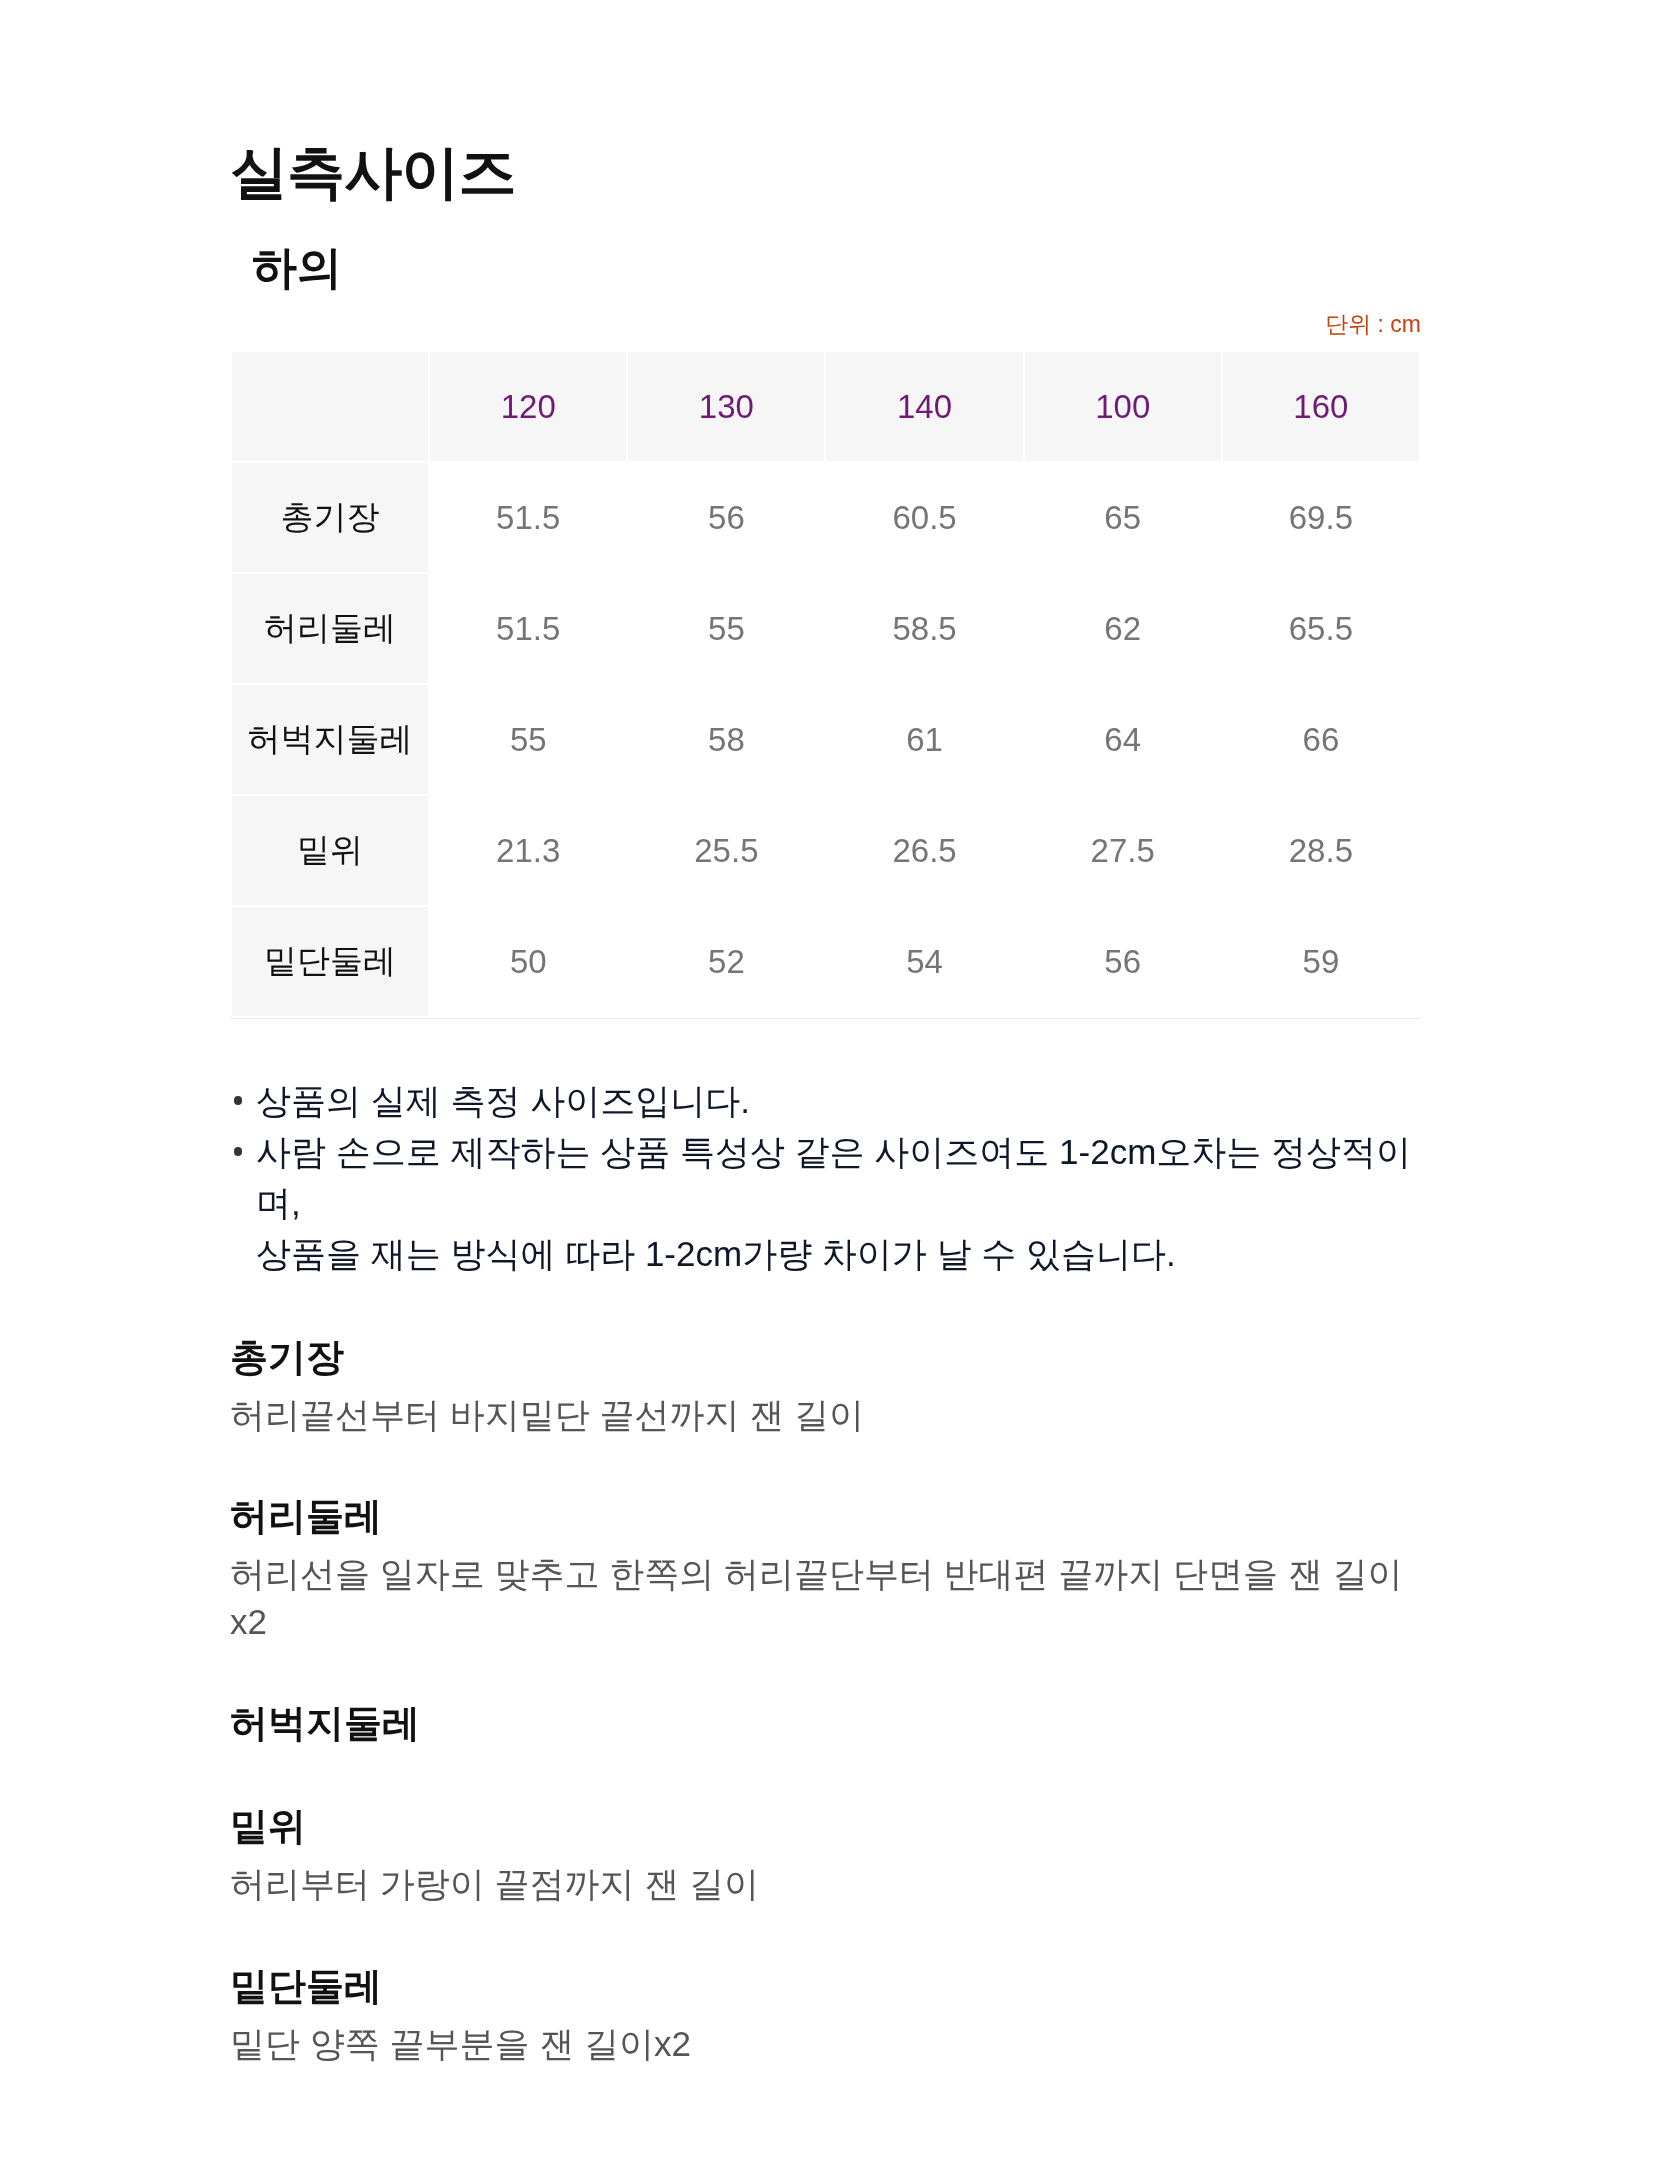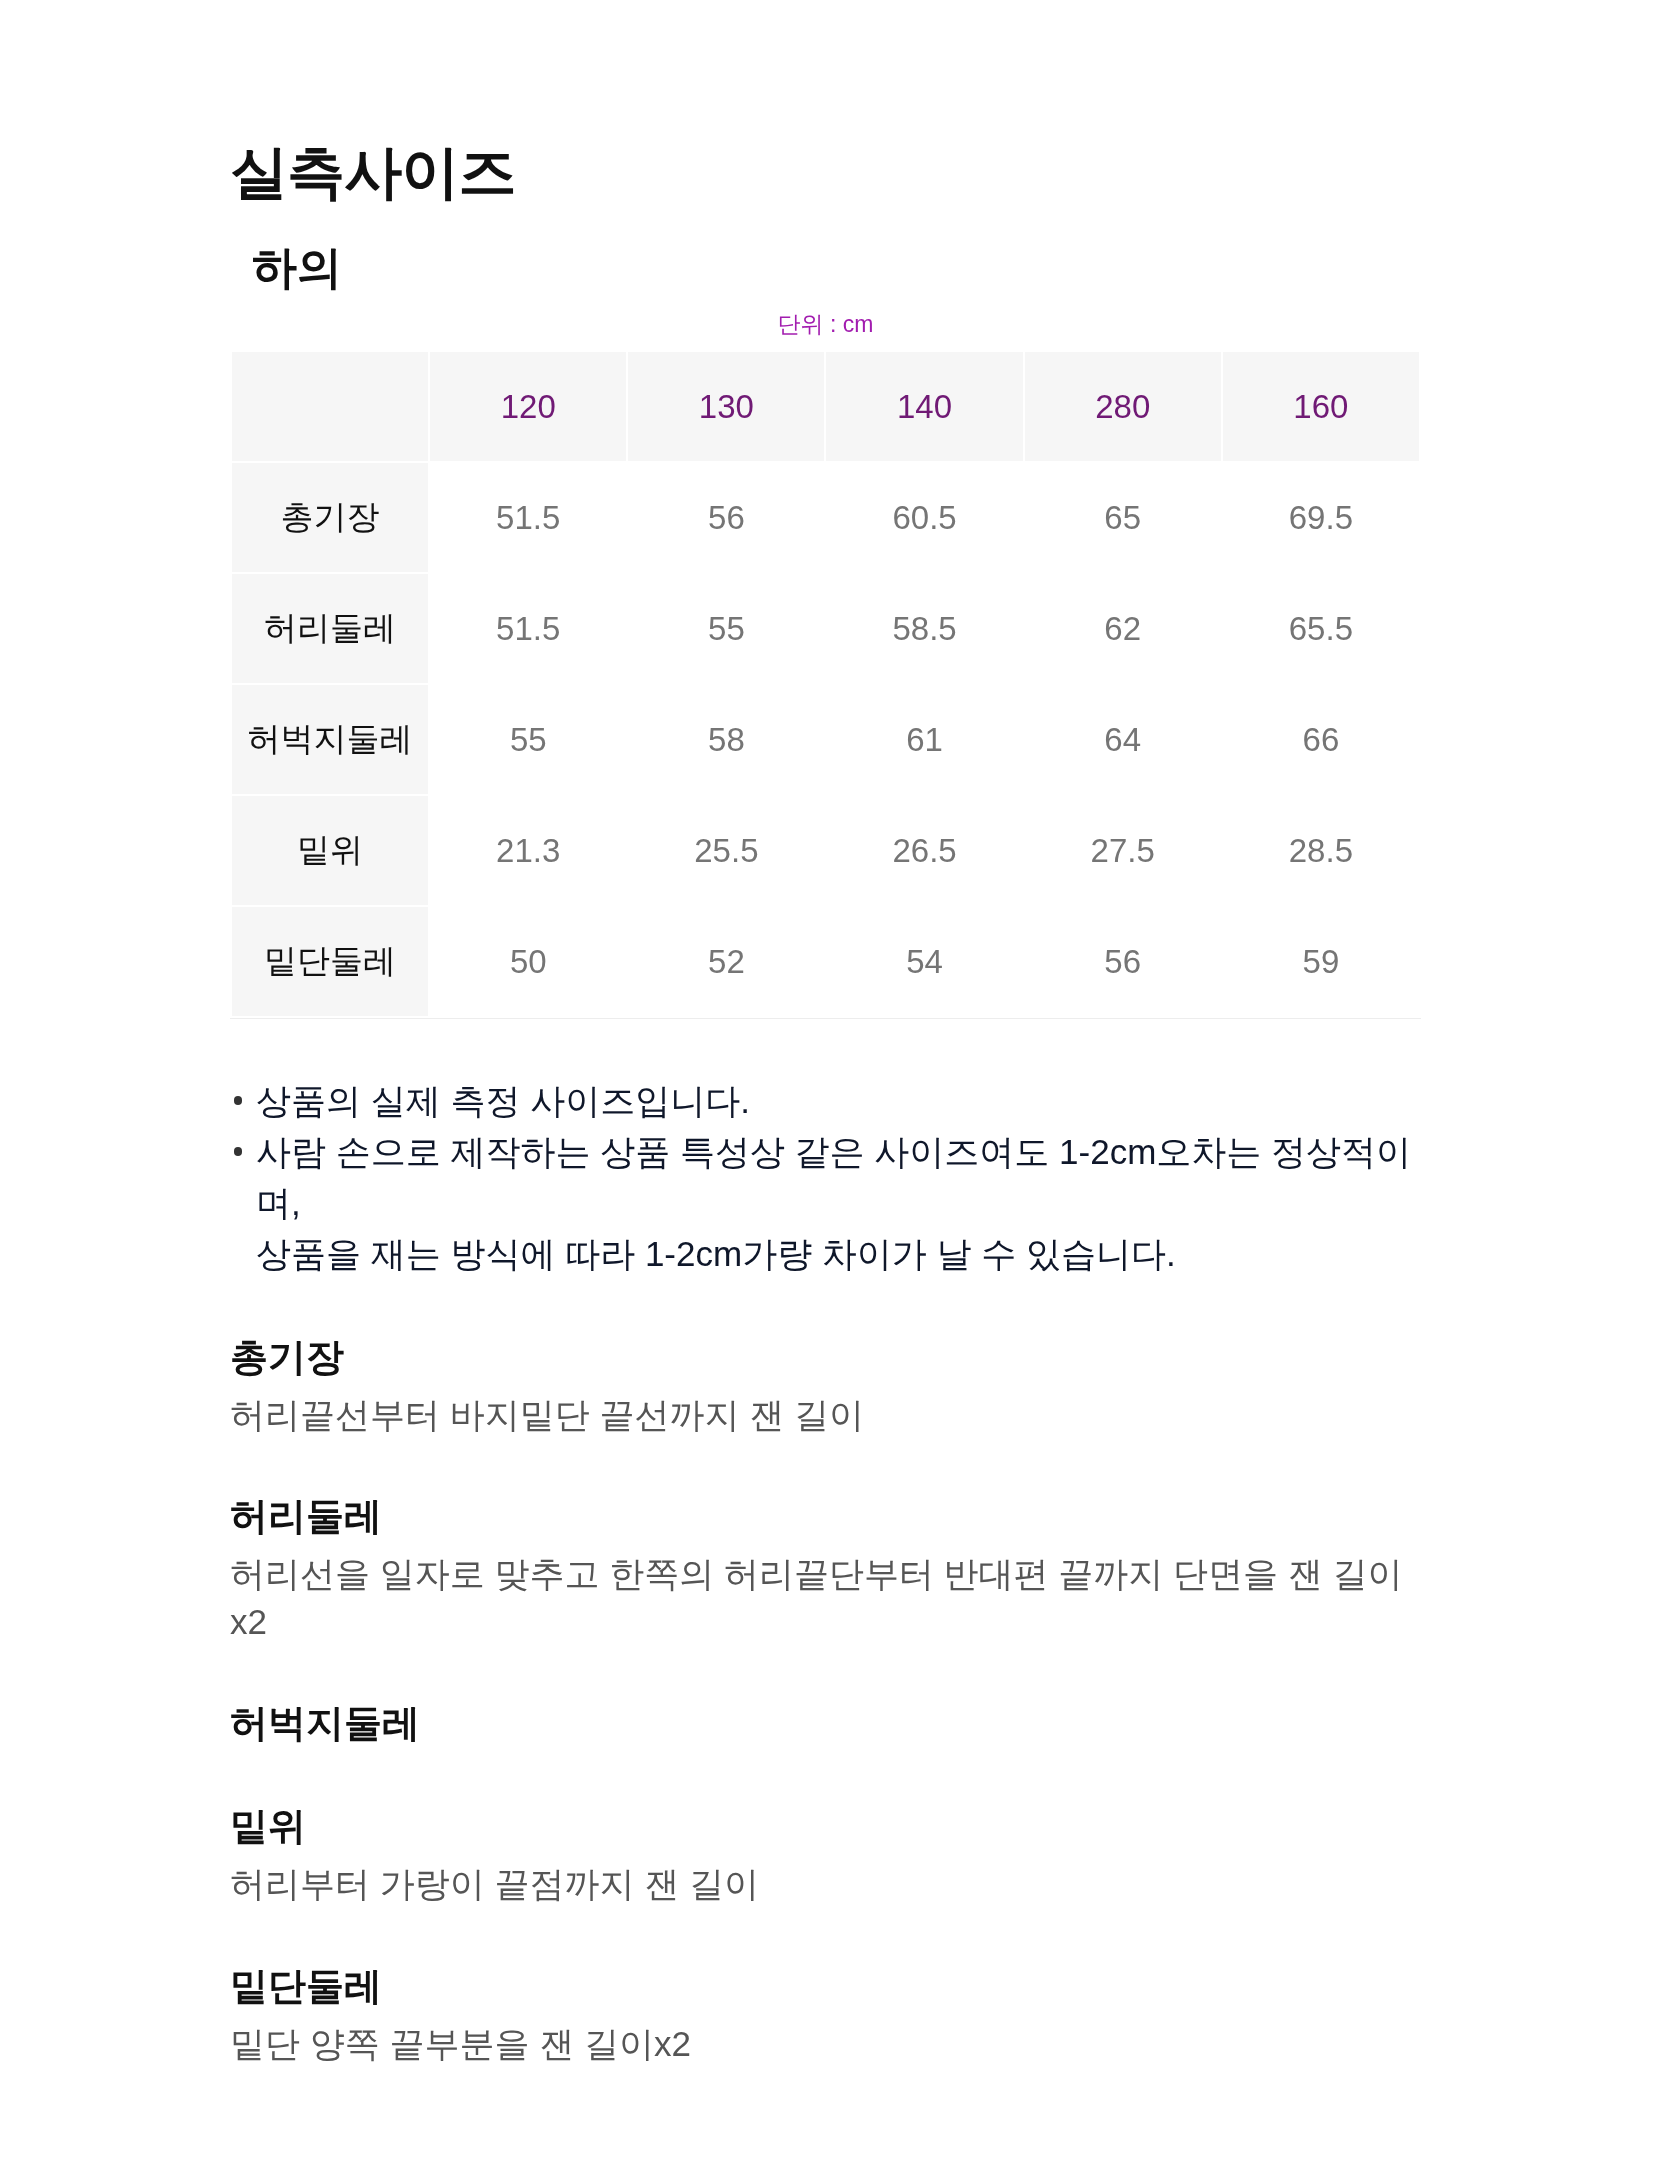--- a/index.html
+++ b/index.html
@@ -13,21 +13,21 @@
   h1.page-title {
     font-size: 58px; font-weight: 700; line-height: 1;
     margin: 143px 0 0 0; letter-spacing: -0.9px;
   }
   h2.sub-title {
     font-size: 45px; font-weight: 700; line-height: 1;
     margin: 44px 0 0 22px;
   }
   .unit {
     margin-top: 23px; line-height: 1;
-    font-size: 23px; color: #a21caf; text-align: center;
+    font-size: 23px; color: #c2410c; text-align: right;
   }
 
   .table-wrap { margin-top: 14px; border-bottom: 0.9px solid #ededed; }
   table.size-table {
     width: 100%; table-layout: fixed;
     border-collapse: separate; border-spacing: 2.6px;
   }
   table.size-table th, table.size-table td {
     height: 109px; text-align: center; vertical-align: middle;
     font-size: 33px; padding: 0;
@@ -72,21 +72,21 @@
   <div class="unit">단위 : cm</div>
 
   <div class="table-wrap">
     <table class="size-table">
       <thead>
         <tr id="header-row">
             <th class="corner"></th>
             <th>120</th>
             <th>130</th>
             <th>140</th>
-            <th>280</th>
+            <th>100</th>
             <th>160</th>
           </tr>
       </thead>
       <tbody id="table-body">
           <tr>
             <th class="rowlabel">총기장</th>
             <td>51.5</td>
             <td>56</td>
             <td>60.5</td>
             <td>65</td>

